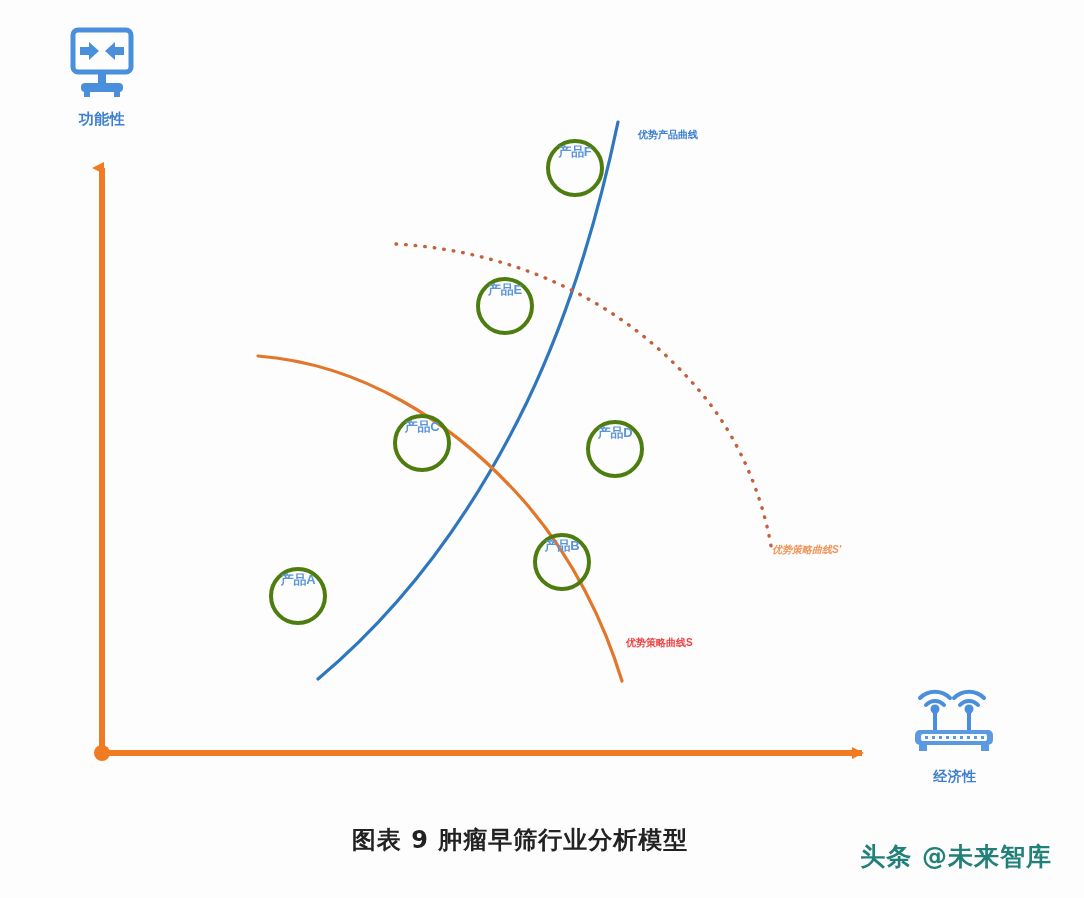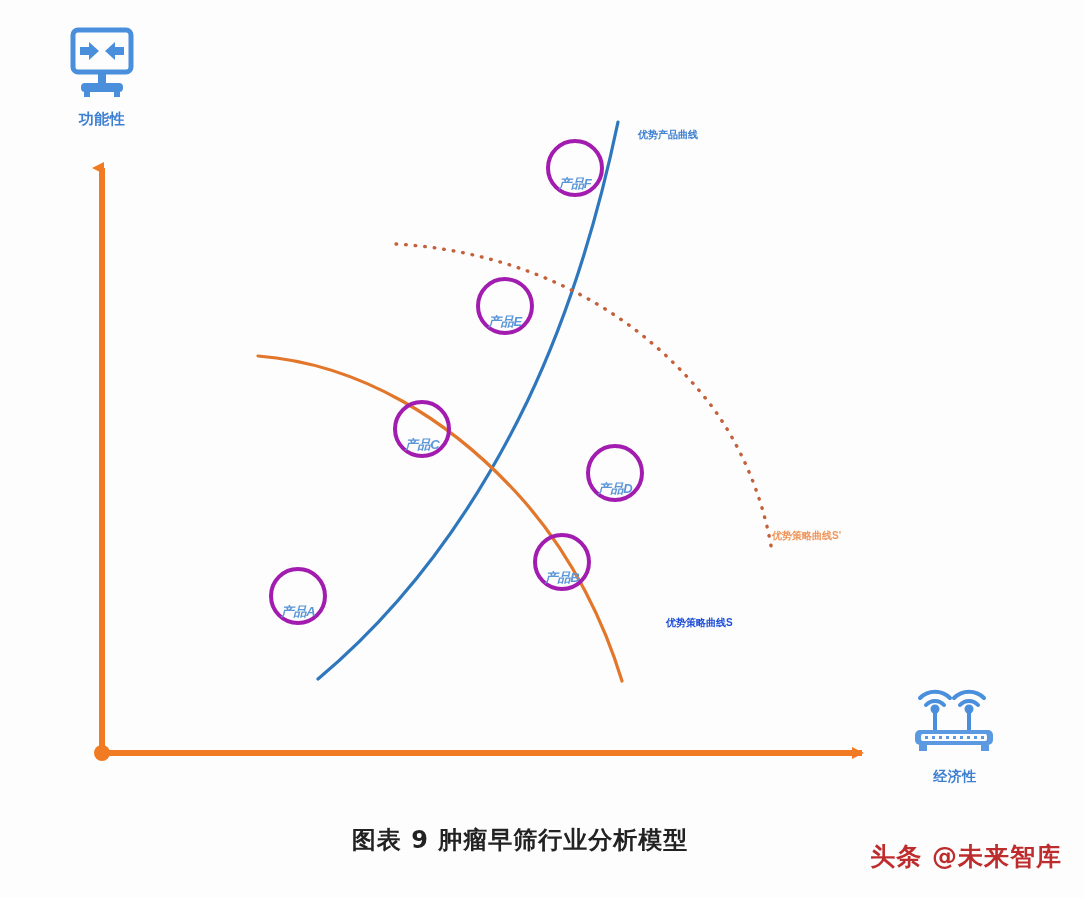--- a/index.html
+++ b/index.html
@@ -61,42 +61,41 @@
     white-space: nowrap;
     user-select: none;
   }
   #label-blue-curve {
     left: 638px;
     top: 128px;
     color: #3d7fd0;
   }
   #label-orange-dotted {
     left: 772px;
-    top: 529px;
+    top: 543px;
     color: #f0955a;
+    font-style: italic;
   }
   #label-orange-solid {
     left: 626px;
-    top: 616px;
-    color: #1d4ed8;
-    margin-left: 40px;
+    top: 636px;
+    color: #ef4444;
   }
   
   .product-bubble {
     position: absolute;
     width: 58px;
     height: 58px;
-    border: 4px solid #a21caf;
+    border: 4px solid #4d7c0f;
     border-radius: 50%;
     box-sizing: border-box;
     display: flex;
-    align-items: flex-end;
+    align-items: flex-start;
     justify-content: center;
     background: transparent;
-    font-style: italic;
   }
   .product-bubble .bubble-label {
     font-size: 13px;
     font-weight: 700;
     color: #5b96d8;
     white-space: nowrap;
     letter-spacing: -0.3px;
   }
   
   #figure-caption {
@@ -107,26 +106,26 @@
     text-align: center;
     font-family: "DejaVu Sans", sans-serif;
     font-size: 24px;
     font-weight: 700;
     color: #222222;
     letter-spacing: 1px;
   }
   
   #watermark {
     position: absolute;
-    right: 22px;
+    right: 32px;
     top: 840px;
     font-family: "DejaVu Sans", sans-serif;
     font-size: 25px;
     font-weight: 700;
-    color: #b91c1c;
+    color: #0f766e;
     opacity: 0.92;
     letter-spacing: 1px;
     white-space: nowrap;
   }
 </style>
 </head>
 <body>
 
 <div id="page">
 
@@ -211,25 +210,25 @@
   <div class="curve-label" id="label-orange-solid">优势策略曲线S</div>
 
   <div class="product-bubble" style="left:269px; top:567px;">
     <span class="bubble-label">产品A</span>
   </div>
 
   <div class="product-bubble" style="left:533px; top:533px;">
     <span class="bubble-label">产品B</span>
   </div>
 
-  <div class="product-bubble" style="left:393px; top:400px;">
+  <div class="product-bubble" style="left:393px; top:414px;">
     <span class="bubble-label">产品C</span>
   </div>
 
-  <div class="product-bubble" style="left:586px; top:444px;">
+  <div class="product-bubble" style="left:586px; top:420px;">
     <span class="bubble-label">产品D</span>
   </div>
 
   <div class="product-bubble" style="left:476px; top:277px;">
     <span class="bubble-label">产品E</span>
   </div>
 
   <div class="product-bubble" style="left:546px; top:139px;">
     <span class="bubble-label">产品F</span>
   </div>

